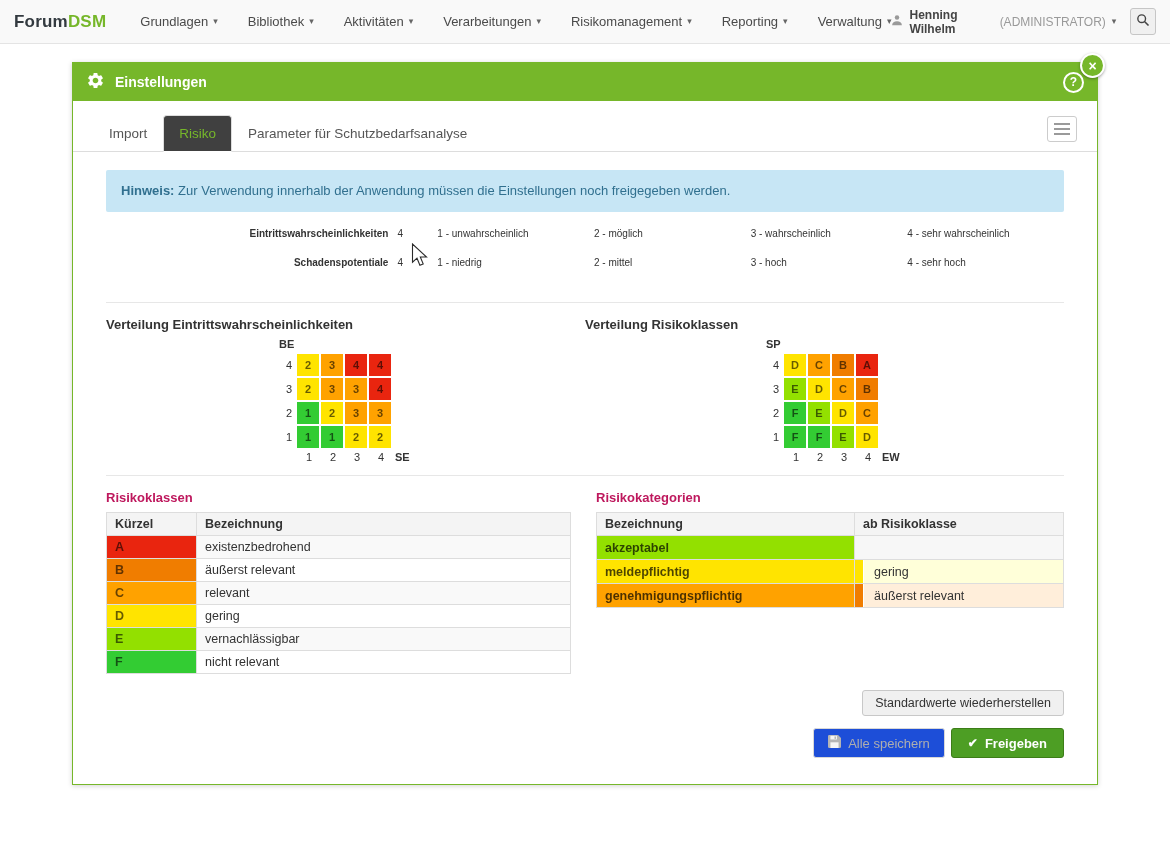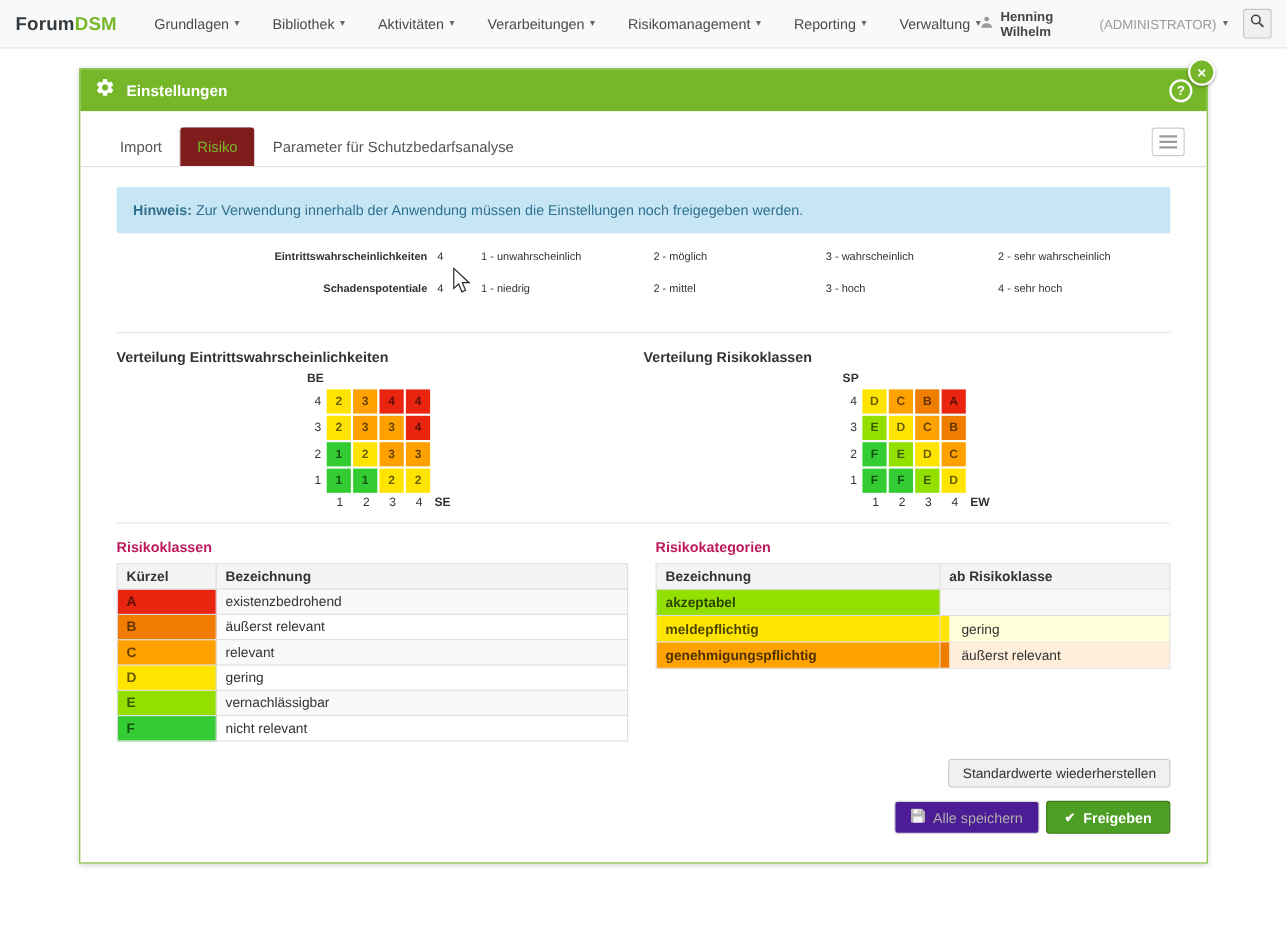--- a/index.html
+++ b/index.html
@@ -53,21 +53,21 @@
     font-size: 14px; font-weight: bold; cursor: pointer; box-shadow: 0 1px 3px rgba(0,0,0,.35);
     z-index: 5;
   }
 
   
   .tabs-row { display: flex; align-items: flex-end; padding: 0 20px; margin-top: 14px; border-bottom: 1px solid #ddd; }
   .tab {
     padding: 10px 15px; font-size: 13.5px; color: #555; border: 1px solid transparent;
     margin-bottom: -1px; border-radius: 4px 4px 0 0; cursor: pointer; white-space: nowrap;
   }
-  .tab.active { background: #7f1d1d; border-color: #ddd #ddd #fff; color: var(--brand-green, #76b72a); }
+  .tab.active { background: #404040; border-color: #ddd #ddd #fff; color: var(--brand-green, #76b72a); }
   .list-btn {
     margin-left: auto; width: 30px; height: 26px; border: 1px solid #ccc; background: #fff;
     border-radius: 3px; display: flex; flex-direction: column; justify-content: center;
     gap: 3px; padding: 0 6px; margin-bottom: 9px; cursor: pointer;
   }
   .list-btn i { height: 2px; background: #9a9a9a; display: block; }
 
   .content { padding: 18px 33px 0; }
 
   
@@ -136,21 +136,21 @@
   .f-yellow { background: var(--pale-yellow, #ffffd9); }
   .f-orange { background: var(--pale-orange, #ffeeda); }
   .strip-D { background: var(--yellow, #ffe400); }
   .strip-B { background: var(--orange-dark, #f07d00); }
 
   
   .actions { margin-top: 16px; display: flex; flex-direction: column; align-items: flex-end; gap: 12px; }
   .btn { border-radius: 3px; display: inline-flex; align-items: center; gap: 7px; cursor: pointer; }
   .btn-restore { font-size: 12.5px; padding: 5px 12px; background: #f0f0f0; border: 1px solid #c8c8c8; color: #333; }
   .btn-row { display: flex; gap: 6px; }
-  .btn-save { font-size: 13px; padding: 6px 14px; background: #4c1d95; border: 1px solid #d8d8d8; color: #aeaeae; cursor: default; }
+  .btn-save { font-size: 13px; padding: 6px 14px; background: #1d4ed8; border: 1px solid #d8d8d8; color: #aeaeae; cursor: default; }
   .btn-release {
     font-size: 13px; font-weight: bold; padding: 6px 16px; color: #fff;
     background: var(--release-green, #4d9e24); border: 1px solid #3c7d18;
   }
   .btn-release .chk { font-size: 12px; }
 
   
   .cursor { position: absolute; left: 411px; top: 243px; z-index: 50; pointer-events: none; }
 </style>
 </head>
@@ -248,21 +248,21 @@
       <span>Zur Verwendung innerhalb der Anwendung müssen die Einstellungen noch freigegeben werden.</span>
     </div>
 
     <div class="settings">
       <div class="setting-row">
         <div class="s-label">Eintrittswahrscheinlichkeiten</div>
         <div class="s-value">4</div>
         <div class="s-scale">1 - unwahrscheinlich</div>
         <div class="s-scale">2 - möglich</div>
         <div class="s-scale">3 - wahrscheinlich</div>
-        <div class="s-scale">2 - sehr wahrscheinlich</div>
+        <div class="s-scale">4 - sehr wahrscheinlich</div>
       </div>
       <div class="setting-row">
         <div class="s-label">Schadenspotentiale</div>
         <div class="s-value">4</div>
         <div class="s-scale">1 - niedrig</div>
         <div class="s-scale">2 - mittel</div>
         <div class="s-scale">3 - hoch</div>
         <div class="s-scale">4 - sehr hoch</div>
       </div>
     </div>

